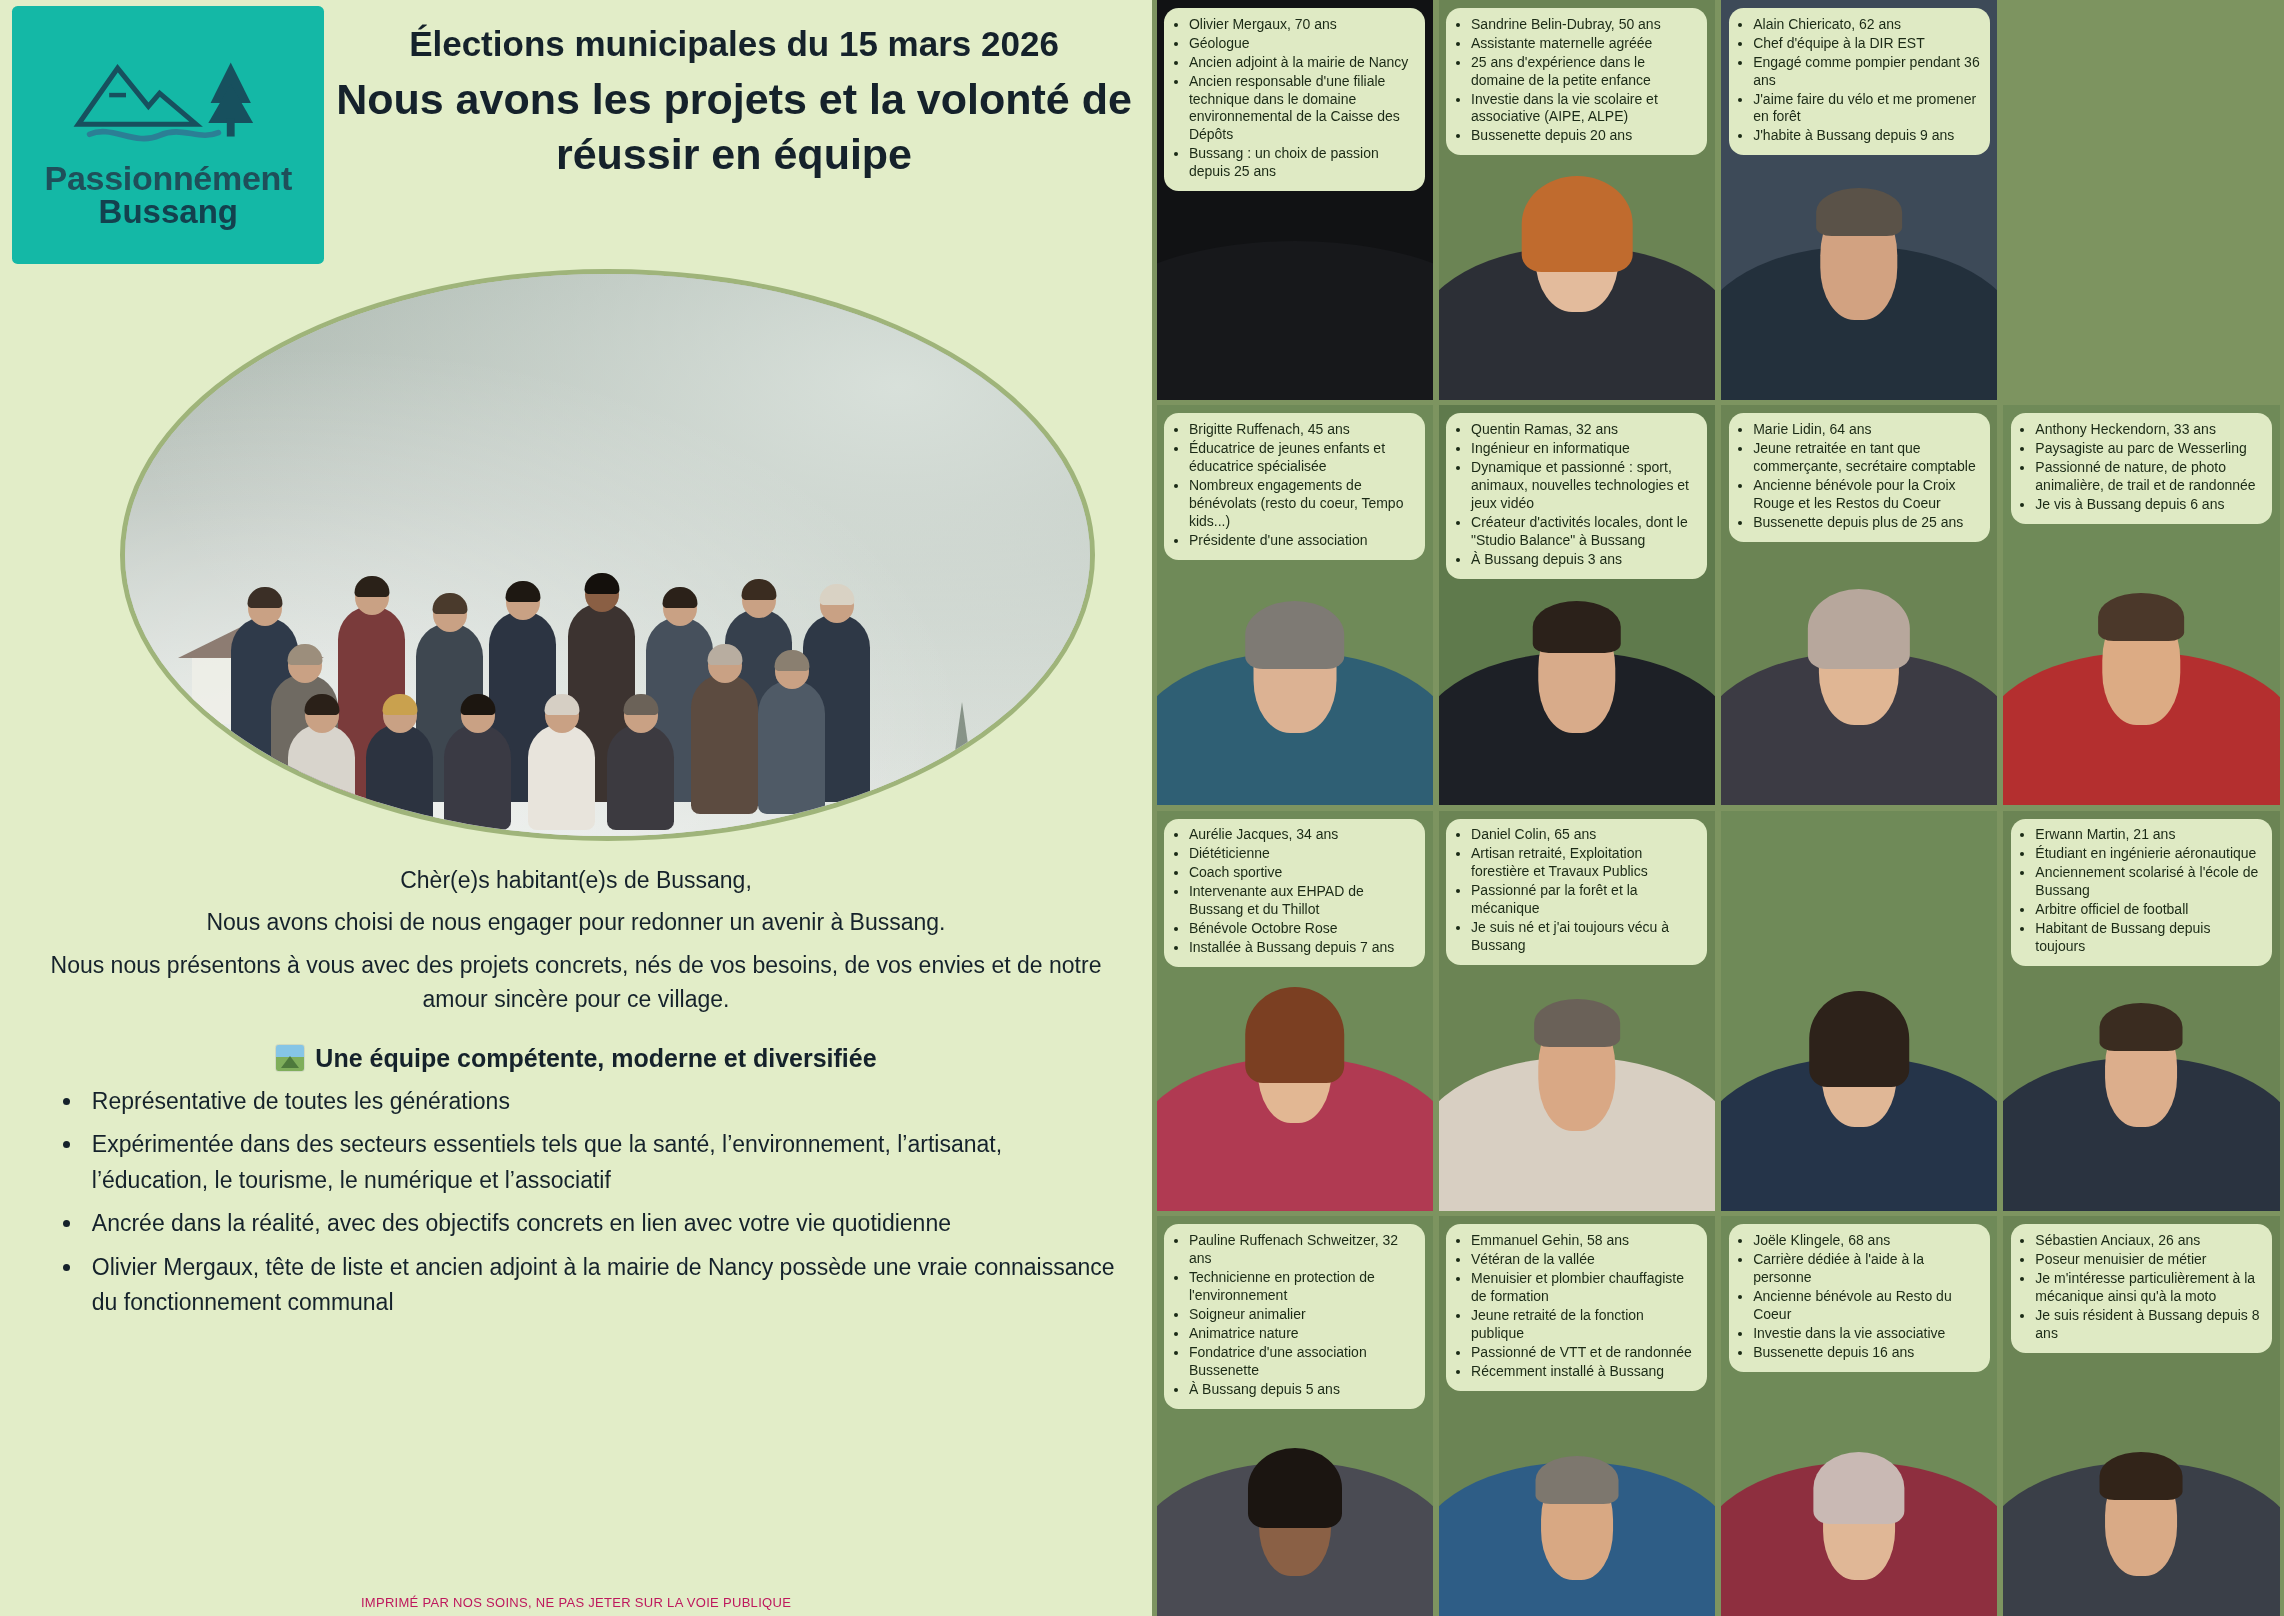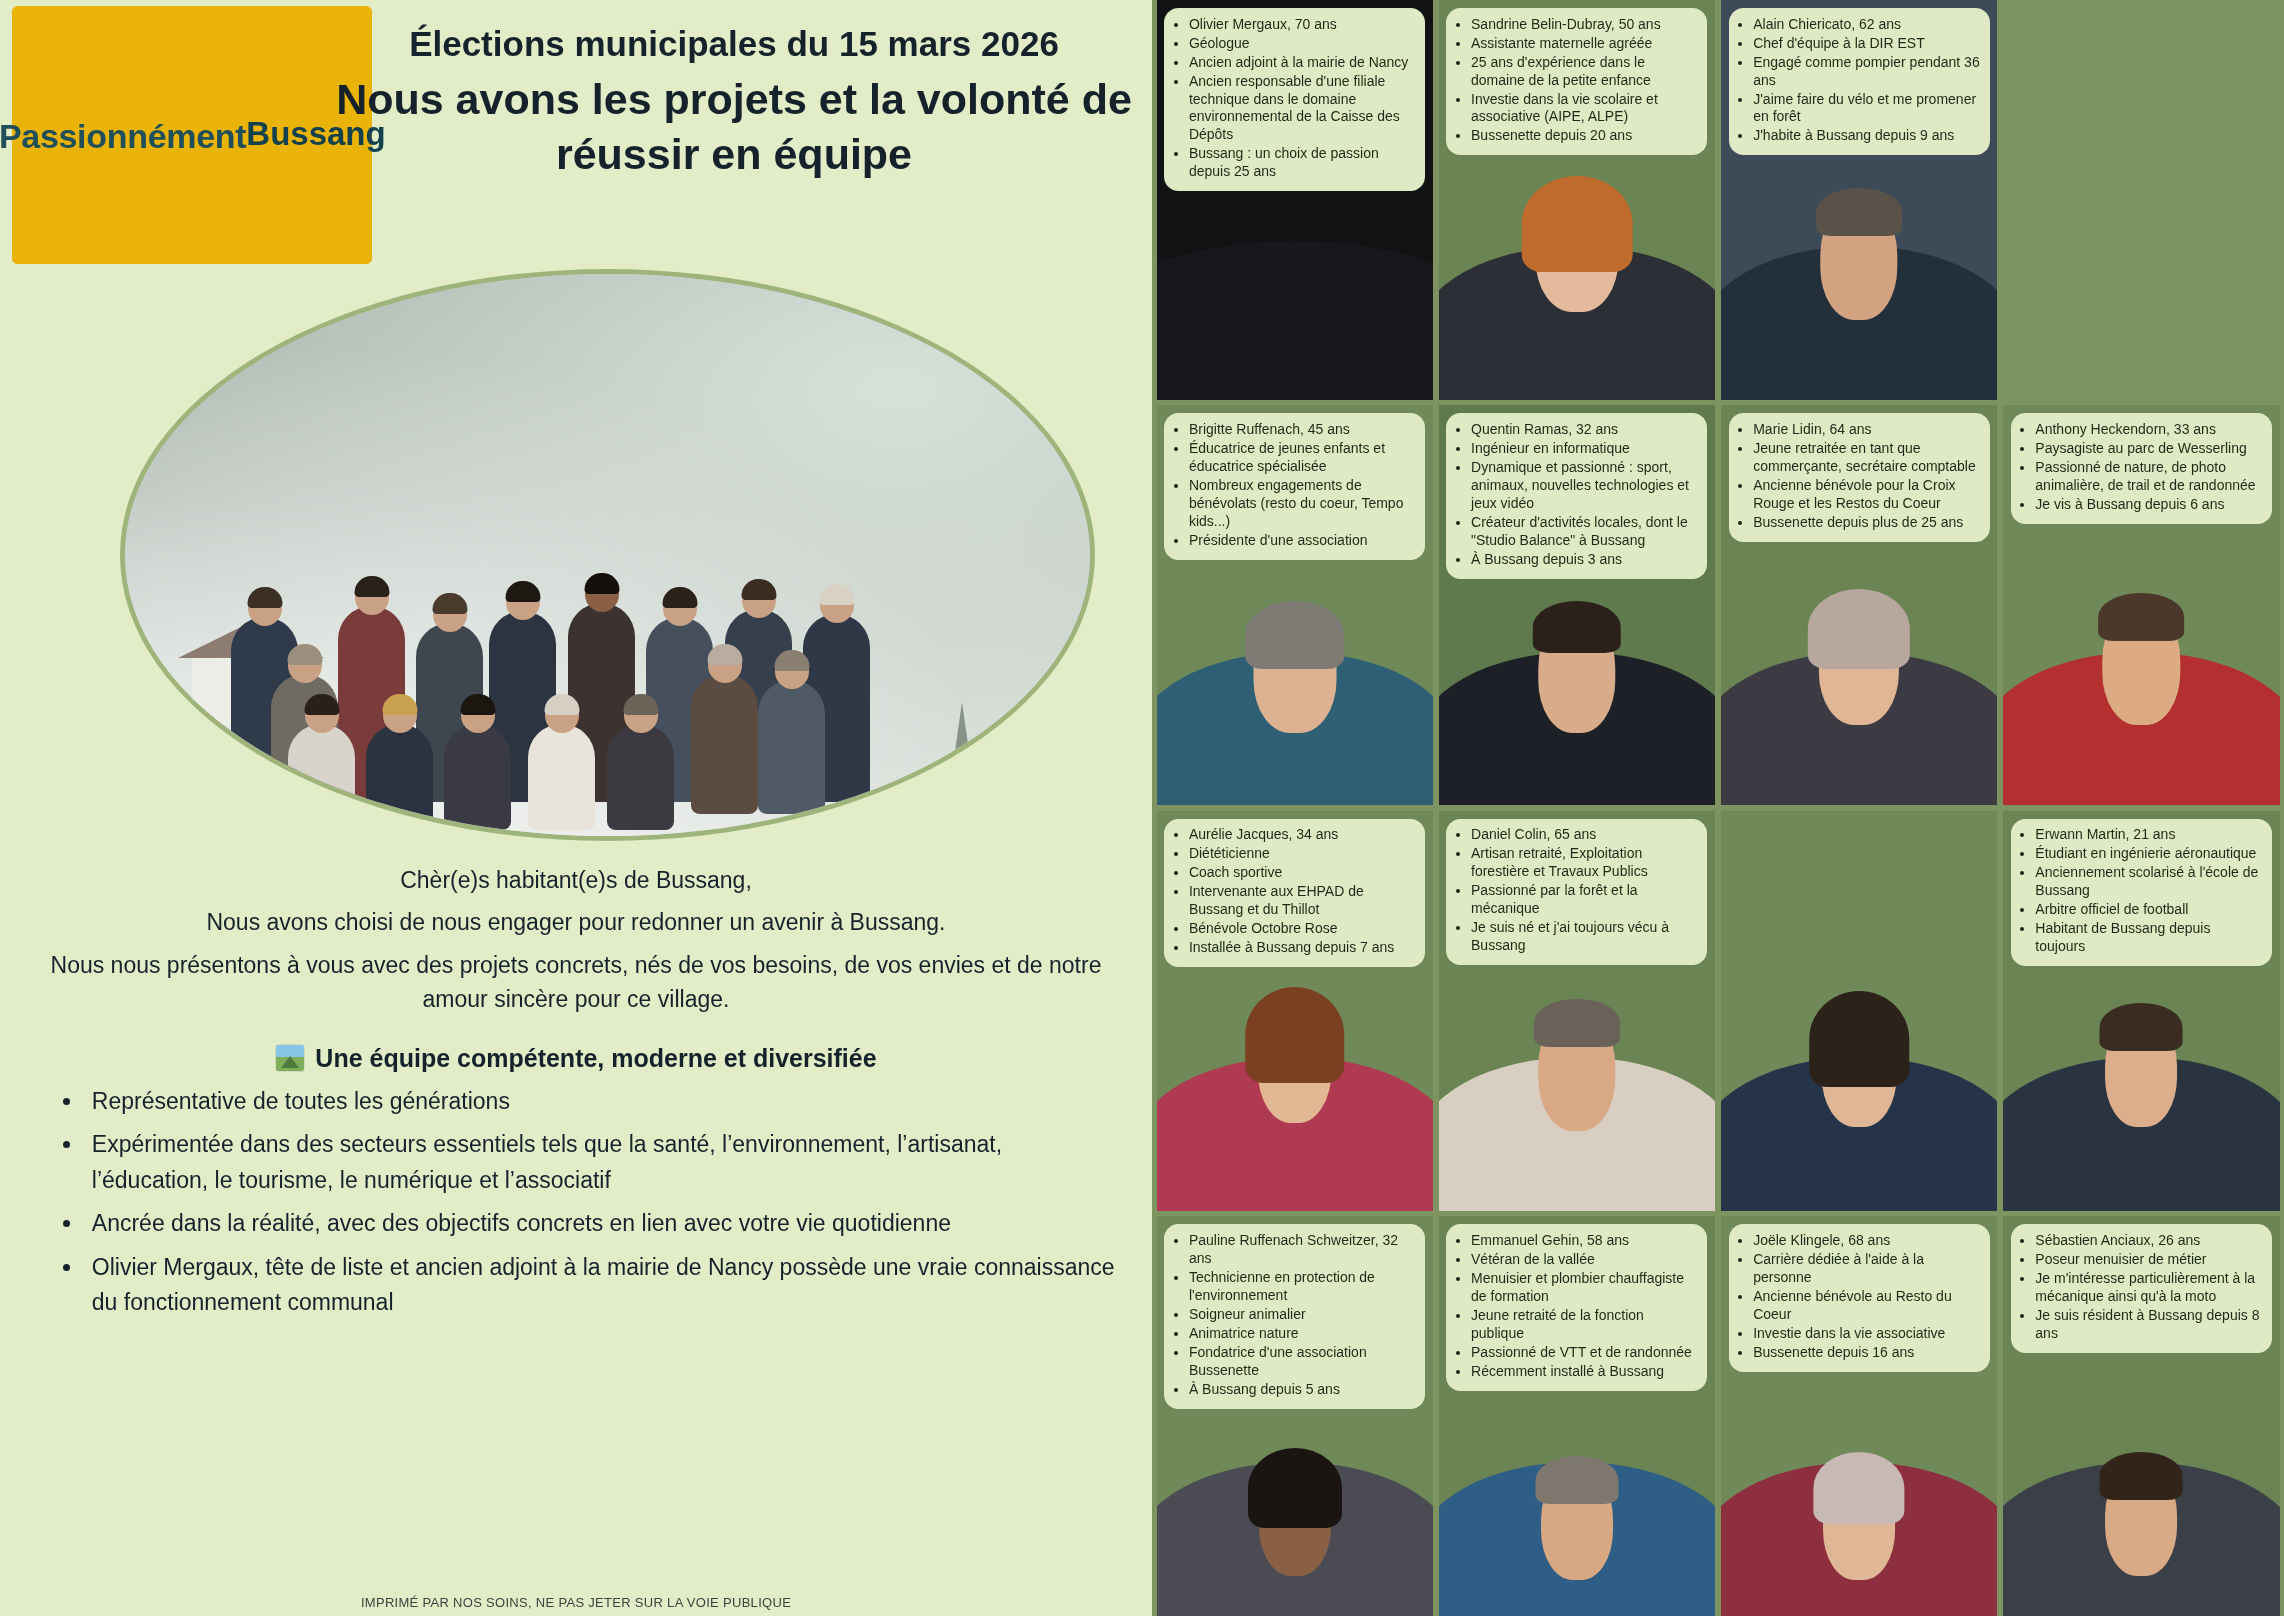--- a/index.html
+++ b/index.html
@@ -21,25 +21,25 @@
     width: 1152px;
     height: 100%;
     background: #e2edc8;
     position: relative;
     padding: 0;
     flex: none;
   }
   .logo-box {
     position: absolute;
     left: 12.3px; top: 5.6px;
-    width: 360px; height: 258px;
-    background: #eab308;
+    width: 312px; height: 258px;
+    background: #14b8a6;
     border-radius: 5.6px;
     display: flex;
-    flex-direction: row;
+    flex-direction: column;
     align-items: center;
     justify-content: center;
   }
   .logo-art { width: 224px; height: 118px; }
   .logo-text1 {
     font-size: 34px;
     font-weight: 700;
     color: #1f4f5a;
     letter-spacing: -0.3px;
     line-height: 1;
@@ -187,21 +187,21 @@
   ul.bullets li {
     margin-bottom: 7.8px;
     padding-left: 7.8px;
   }
   .footer-note {
     position: absolute;
     left: 0; bottom: 5.6px;
     width: 100%;
     text-align: center;
     font-size: 13px;
-    color: #404040;
+    color: #be185d;
     letter-spacing: 0.3px;
   }
 
   
   .right {
     flex: 1;
     background: #7d9460;
     display: grid;
     grid-template-columns: repeat(4, 1fr);
     grid-template-rows: repeat(4, 1fr);

